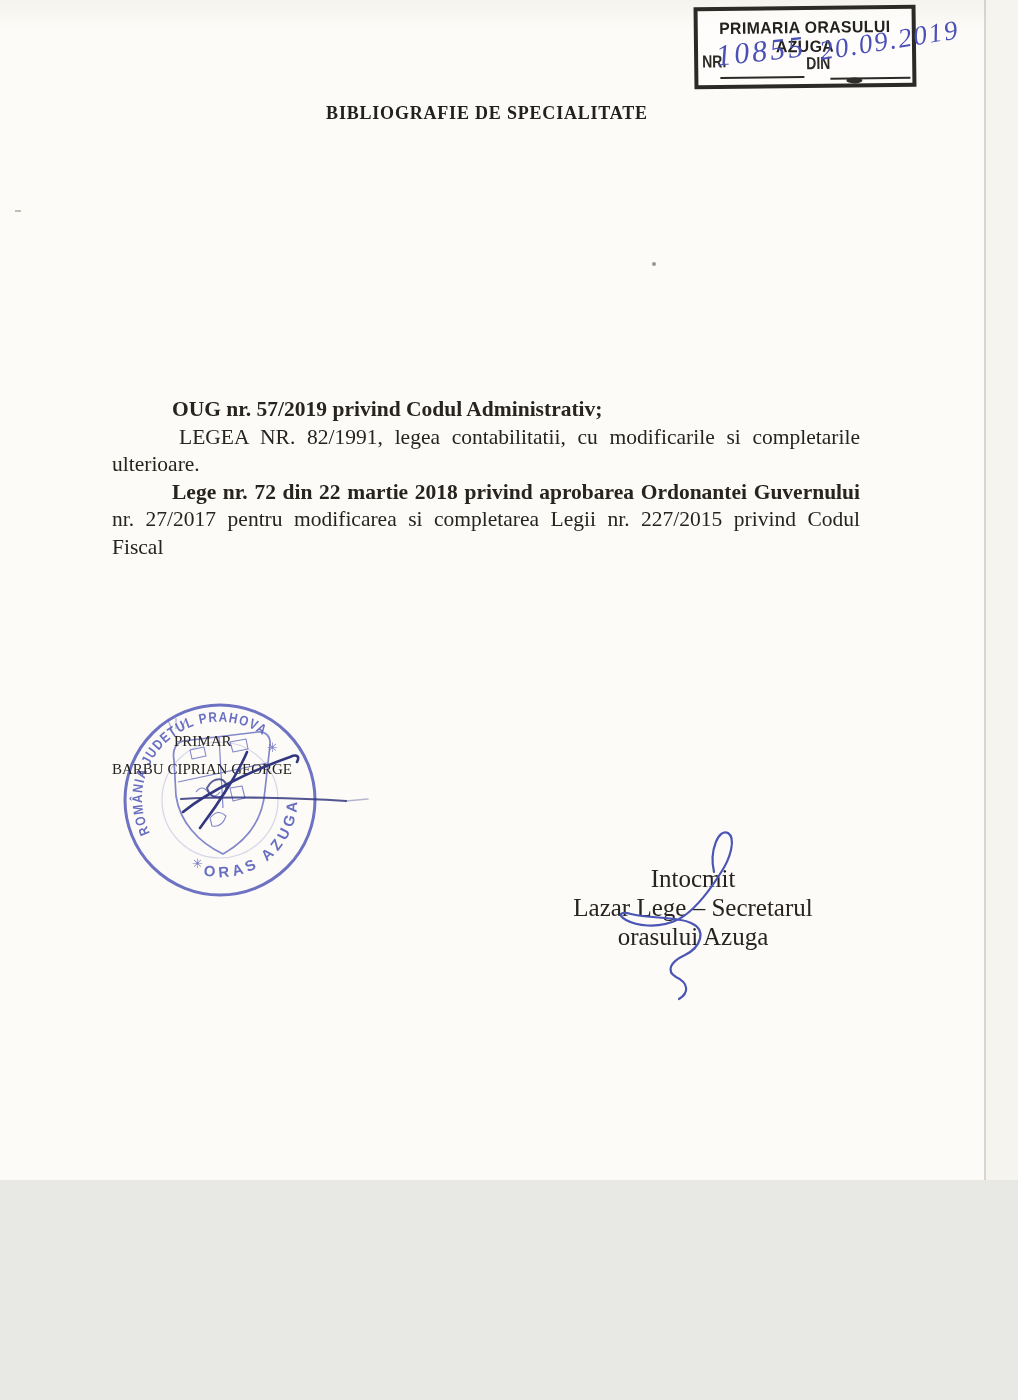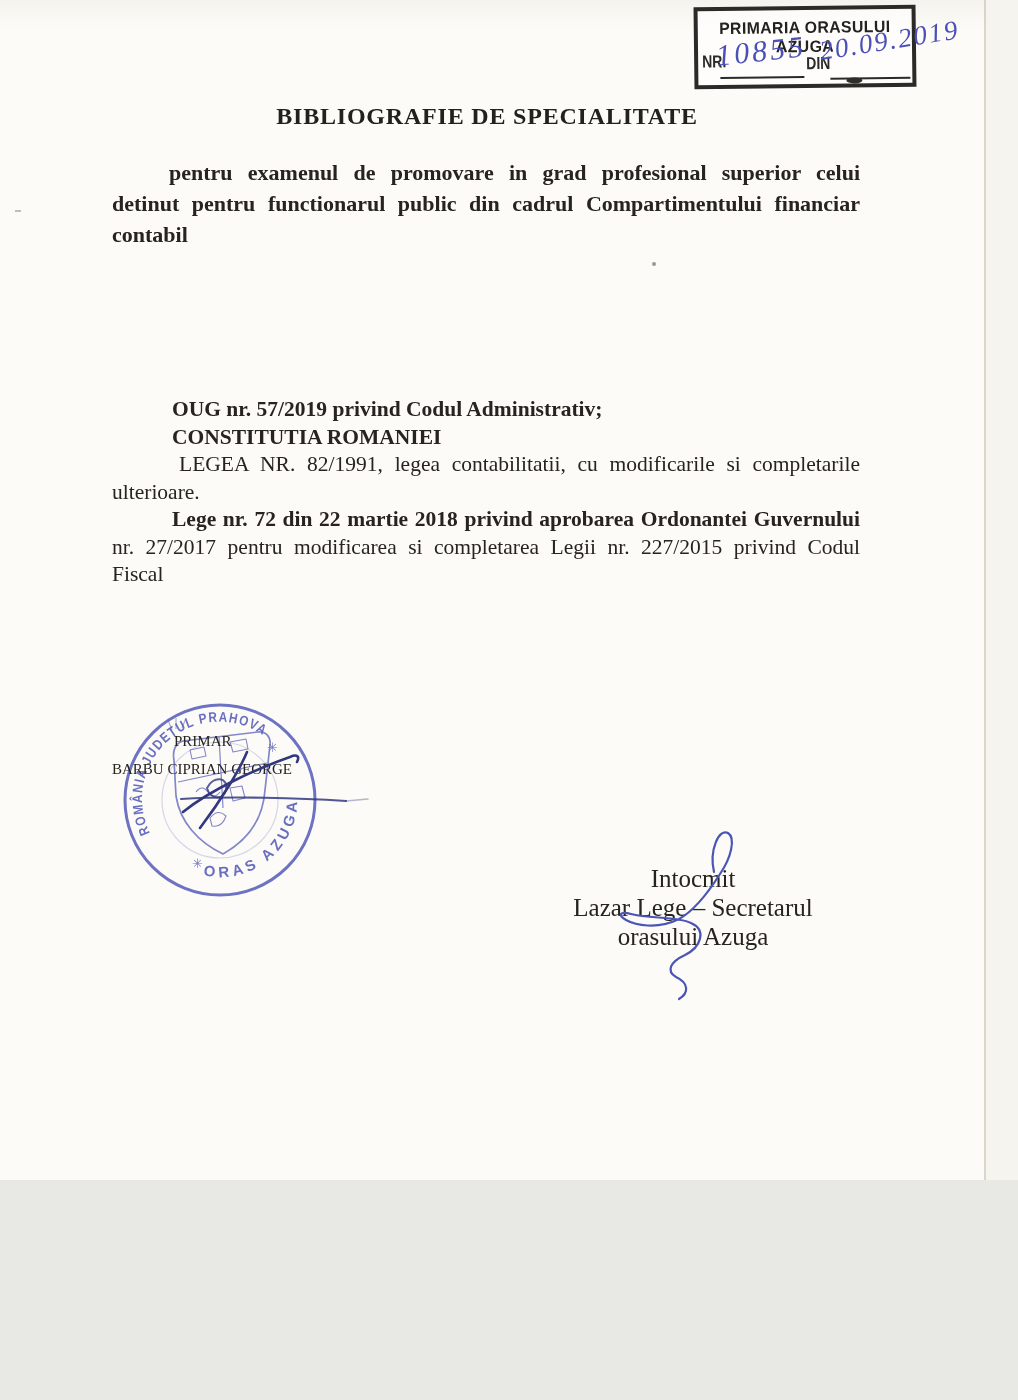--- a/index.html
+++ b/index.html
@@ -35,21 +35,21 @@
   .regblob { position:absolute; left:148px; top:68px; width:16px; height:6px; background:#2f2d29; border-radius:50%; }
   .hand {
     font-family:"Liberation Serif", serif; font-style:italic;
     color:#4a50b8; white-space:nowrap;
   }
   .hand-nr { position:absolute; left:716px; top:34px; font-size:30px; letter-spacing:3px; transform:rotate(-6deg); }
   .hand-din { position:absolute; left:822px; top:36px; font-size:27px; letter-spacing:2px; transform:rotate(-9deg); transform-origin:left bottom; }
   
   .doc-title {
     position:absolute; left:0; top:103px; width:974px; text-align:center;
-    font-size:24px; font-weight:bold; letter-spacing:0.8px; color:#23211d;
+    font-size:18px; font-weight:bold; letter-spacing:0.8px; color:#23211d;
   }
   .textcol { position:absolute; left:112px; width:748px; }
   .intro { top:157px; font-weight:bold; font-size:22px; line-height:31px; color:#27241f; }
   .biblio { top:396px; font-size:21.5px; line-height:27.5px; }
   .jline { text-align:justify; text-align-last:justify; }
   .lline { text-align:left; }
   .ind57 { text-indent:57px; }
   .ind60 { text-indent:60px;font-weight:bold; }
   .ind67 { text-indent:67px; }
   
@@ -81,29 +81,23 @@
       <span class="lbl din-lbl">DIN</span>
       <span class="din-underline"></span>
     </div>
     <div class="regblob"></div>
   </div>
   <div class="hand hand-nr">10855</div>
   <div class="hand hand-din">20.09.2019</div>
 
   <div class="doc-title">BIBLIOGRAFIE DE SPECIALITATE</div>
 
-  <div class="textcol intro">
-    <div class="jline ind57">pentru examenul de promovare in grad profesional superior celui</div>
-    <div class="jline">detinut pentru functionarul public din cadrul Compartimentului financiar</div>
-    <div class="lline">contabil</div>
-  </div>
 
   <div class="textcol biblio">
     <div class="lline ind60">OUG nr. 57/2019 privind Codul Administrativ;</div>
-    <div class="lline ind60">CONSTITUTIA ROMANIEI</div>
     <div>
       <div class="jline ind67">LEGEA NR. 82/1991, legea contabilitatii, cu modificarile si completarile</div>
       <div class="lline">ulterioare.</div>
     </div>
     <div>
       <div class="jline ind60">Lege nr. 72 din 22 martie 2018 privind aprobarea Ordonantei Guvernului</div>
       <div class="jline">nr. 27/2017 pentru modificarea si completarea Legii nr. 227/2015 privind Codul</div>
       <div class="lline">Fiscal</div>
     </div>
   </div>

